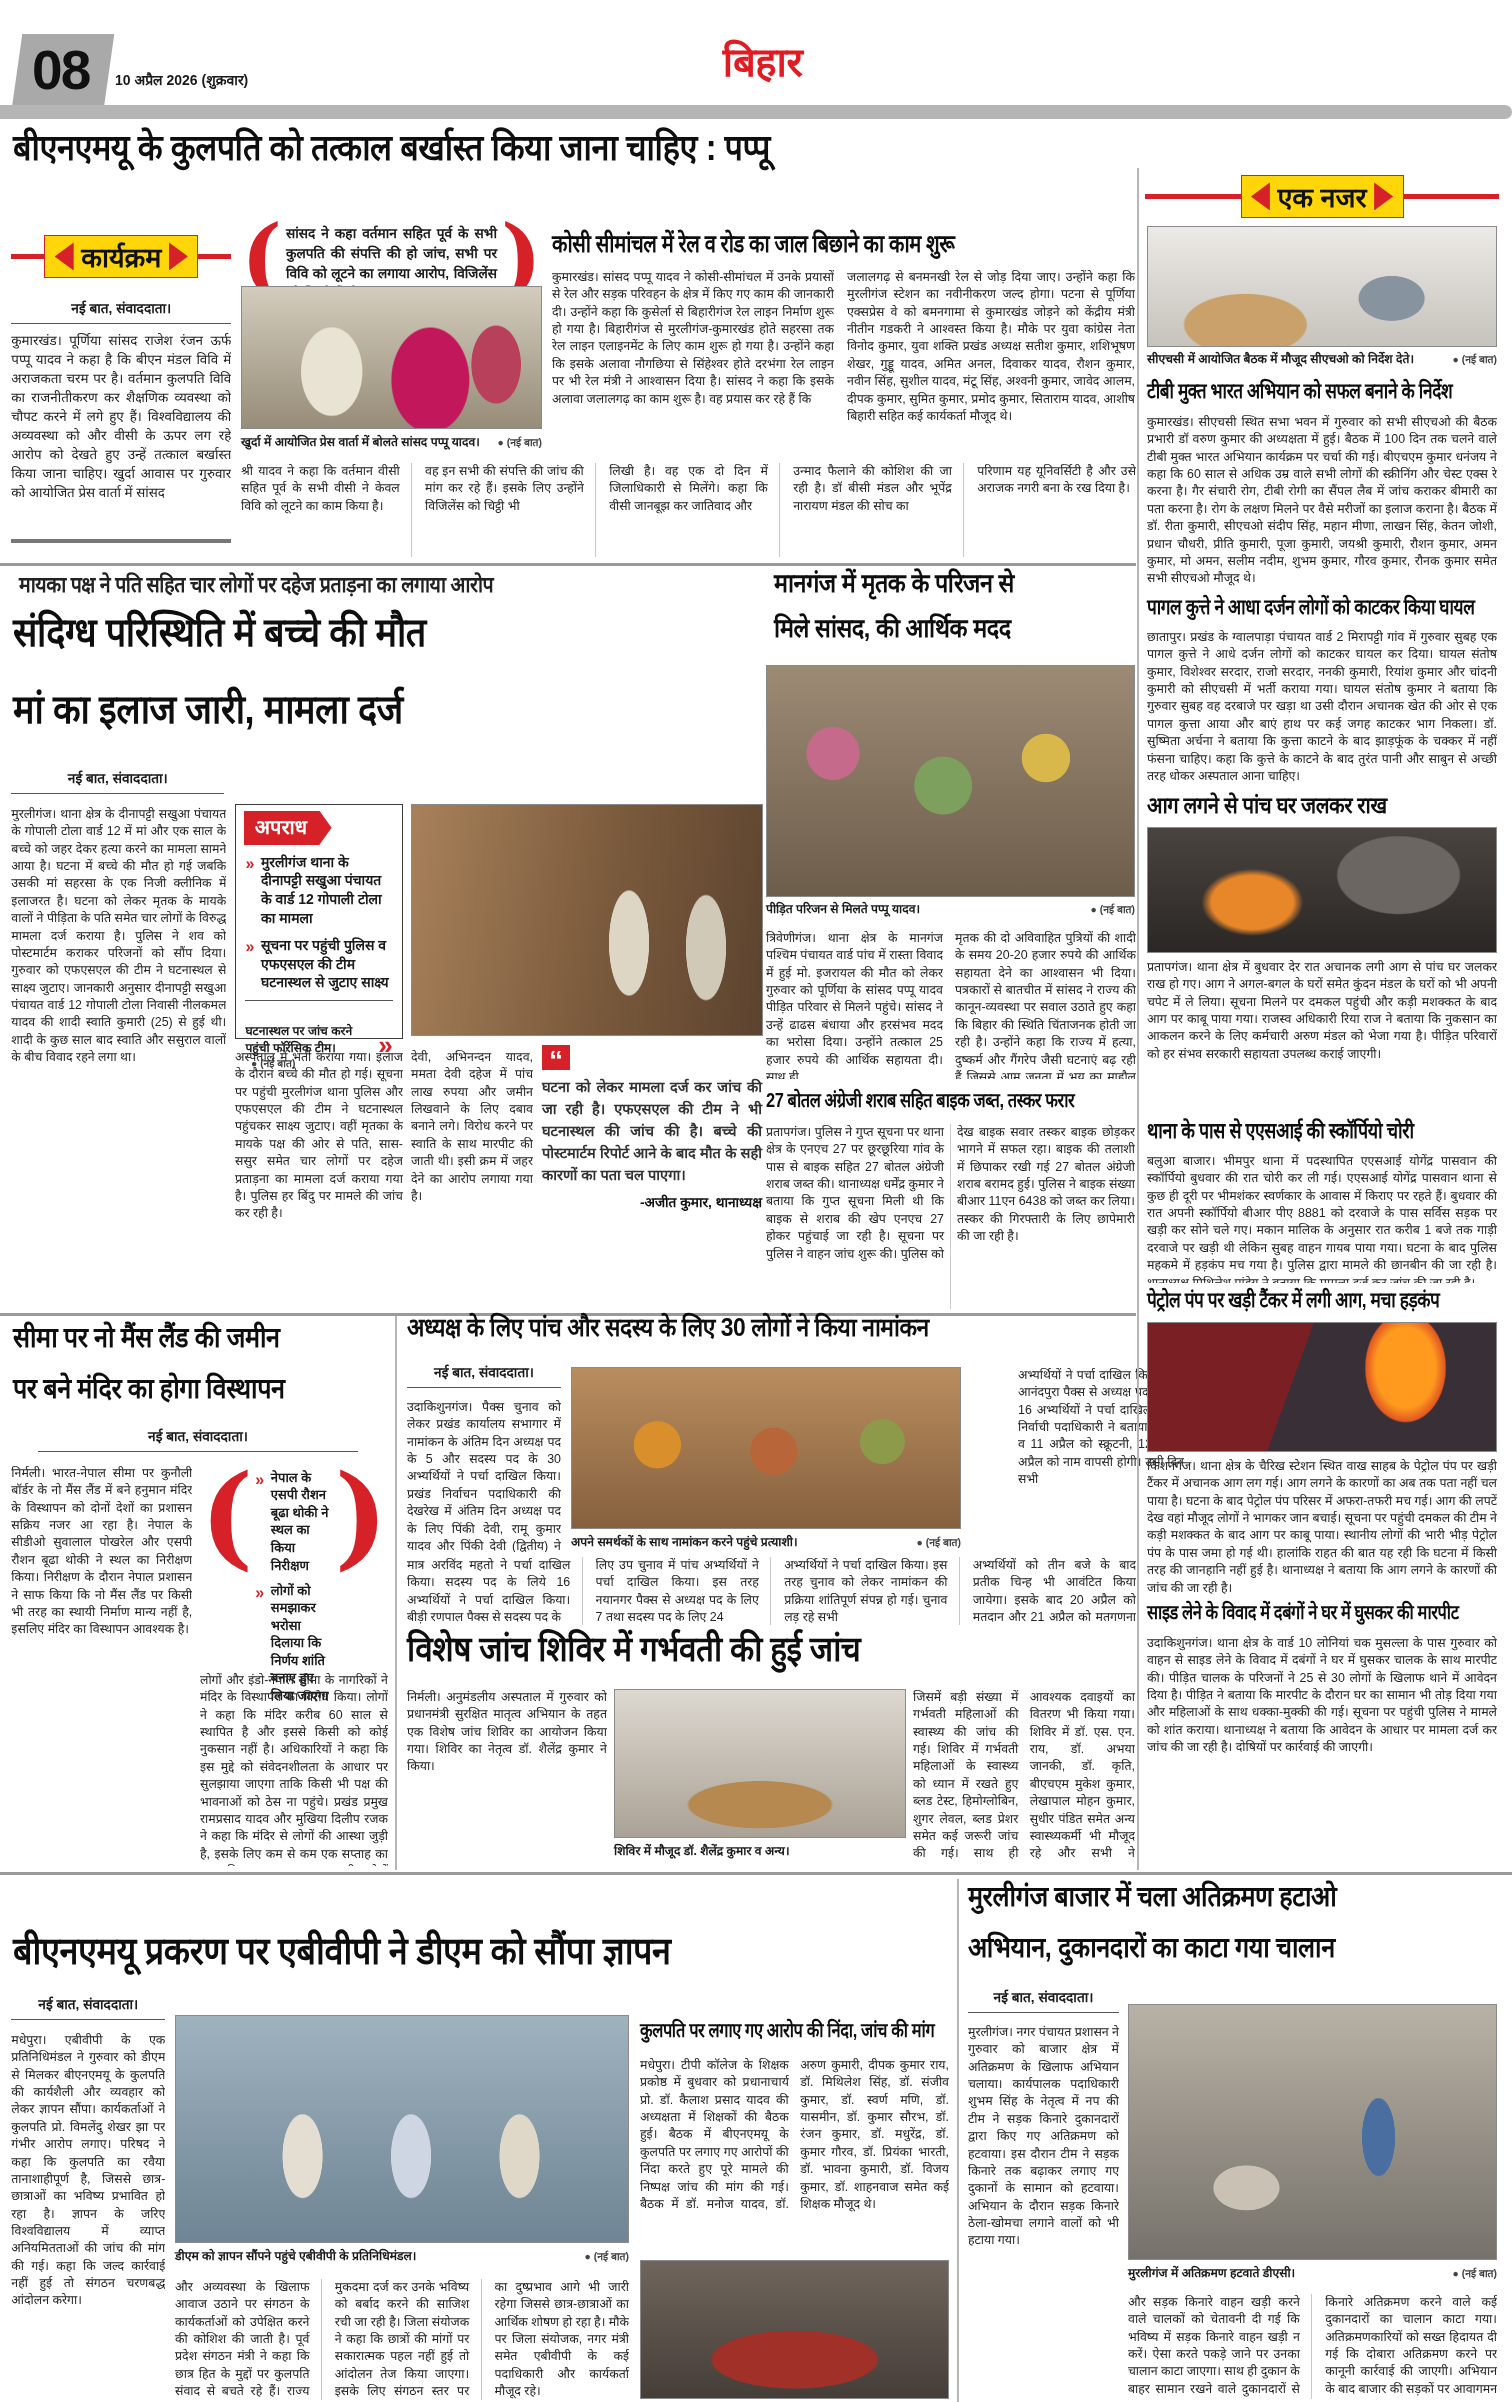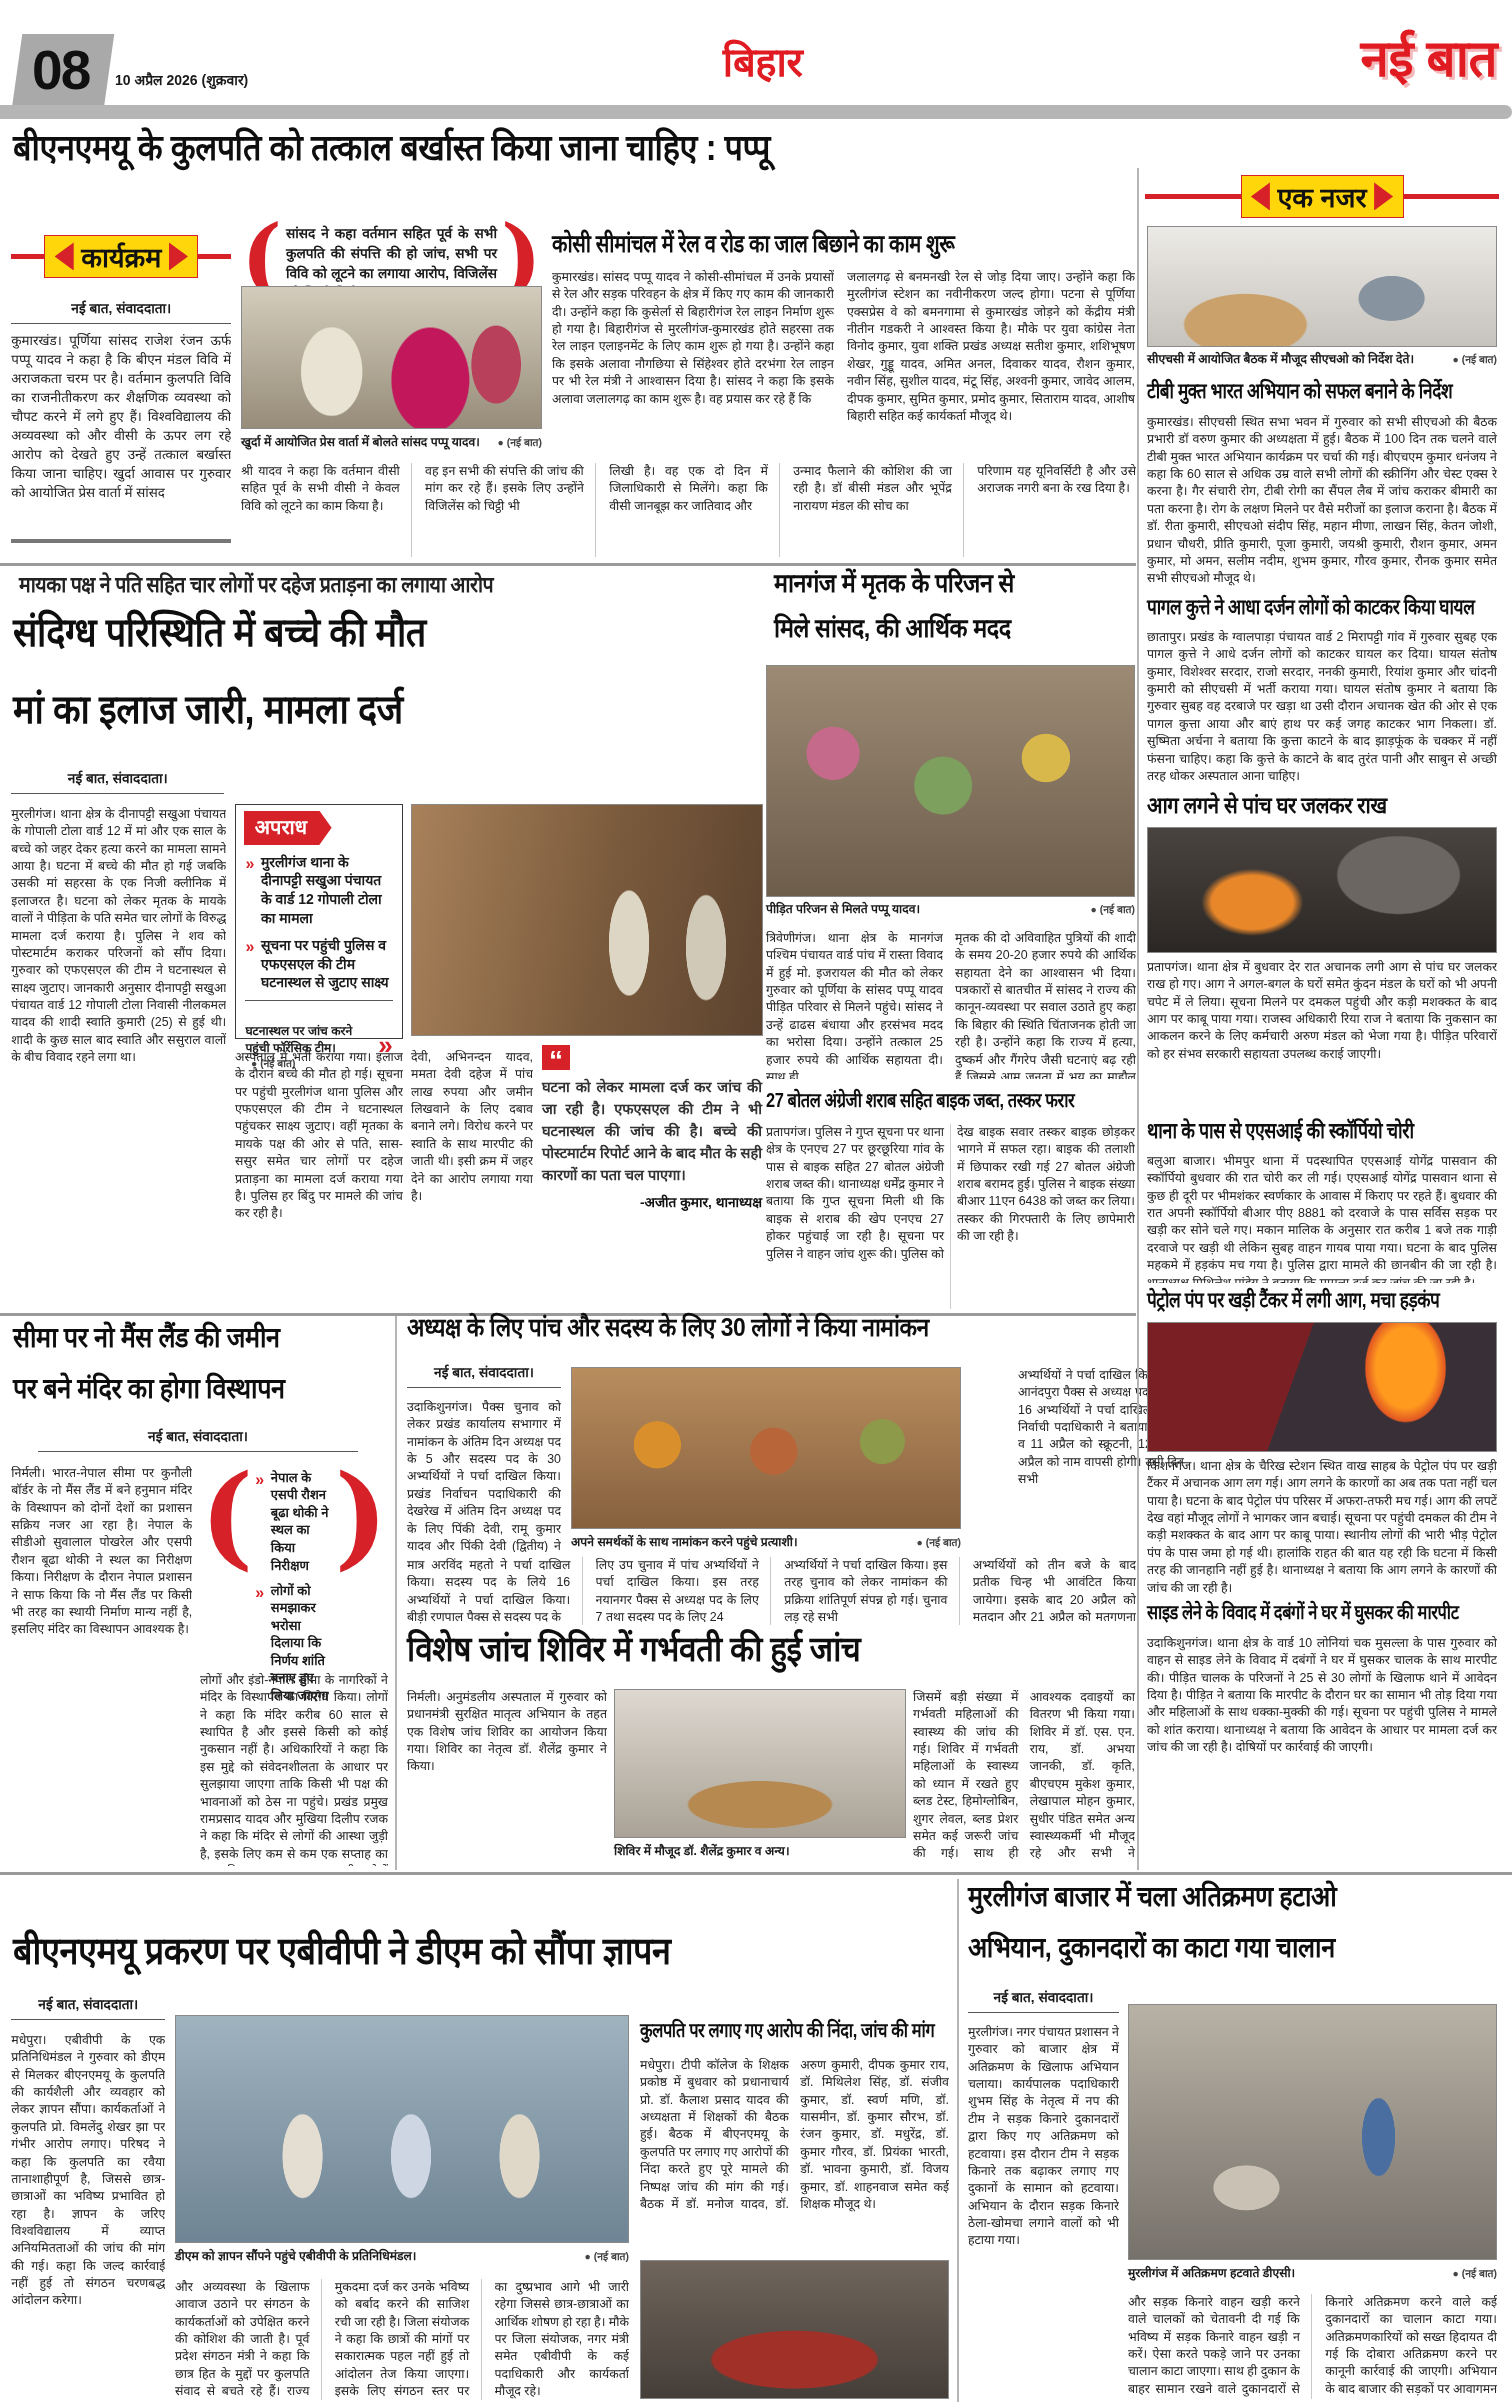--- a/index.html
+++ b/index.html
@@ -70,21 +70,20 @@
 </style>
 </head>
 <body>
 
 <div id="page">
 
   <div class="abs pgslab" style="left:17px;top:34px;width:92px;height:75px;"></div>
   <div class="abs pgnum" style="left:32px;top:38px;">08</div>
   <div class="abs" style="left:115px;top:70px;font-size:14px;font-weight:bold;">10 अप्रैल 2026 (शुक्रवार)</div>
   <div class="abs red h" style="left:659px;top:40px;width:207px;font-size:40px;text-align:center;">बिहार</div>
-  <div class="abs red h" style="left:1224px;top:30px;width:273px;font-size:51px;text-align:right;text-shadow:2.8px 2.8px 0 #f3b9ba;">नई बात</div>
   <div class="rule-h" style="left:0;top:105px;width:1512px;height:14px;background:#b5b5b5;border-radius:0 7.5px 7.5px 0;"></div>
 
   <div class="abs h cond2" style="left:13px;top:128px;width:1122px;font-size:36px;">बीएनएमयू के कुलपति को तत्काल बर्खास्त किया जाना चाहिए : पप्पू</div>
 
   <div class="abs banner" style="left:11.3px;top:235px;width:220px;">
     <div class="banner-box">
         <span class="chev-l"></span>
       <span class="banner-text">कार्यक्रम</span>
       <span class="chev-r"></span>
       </div>

